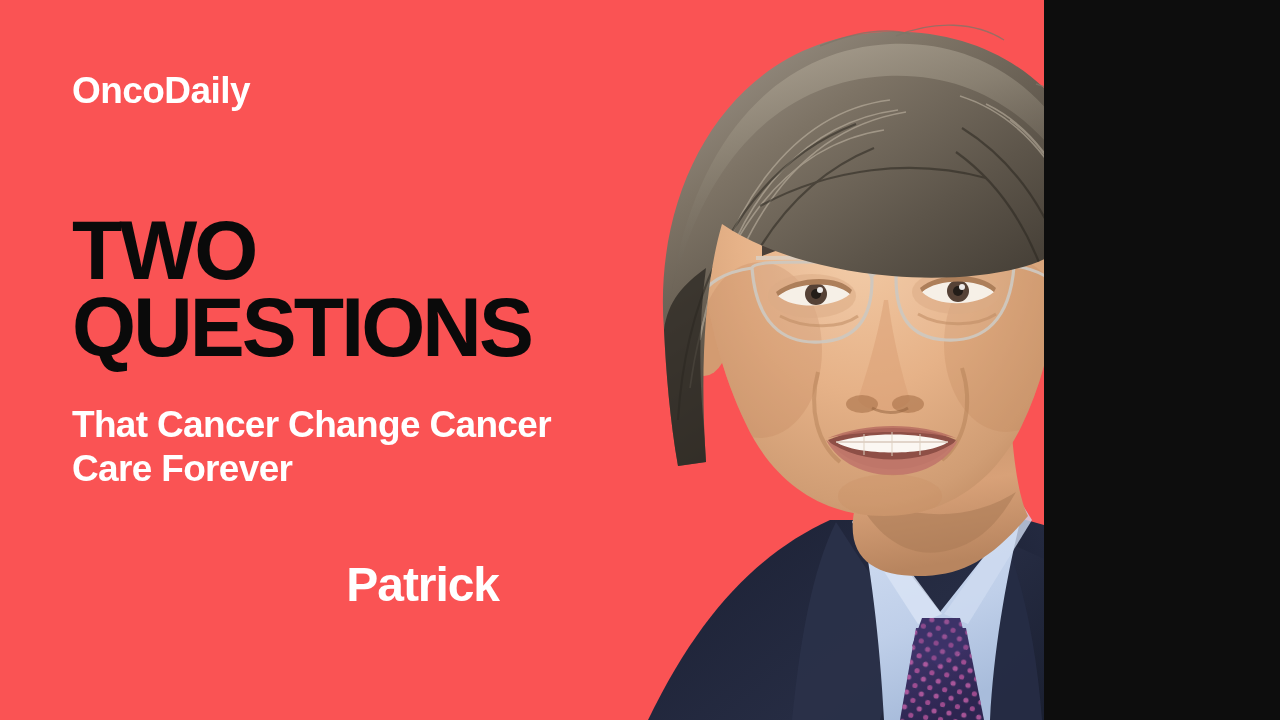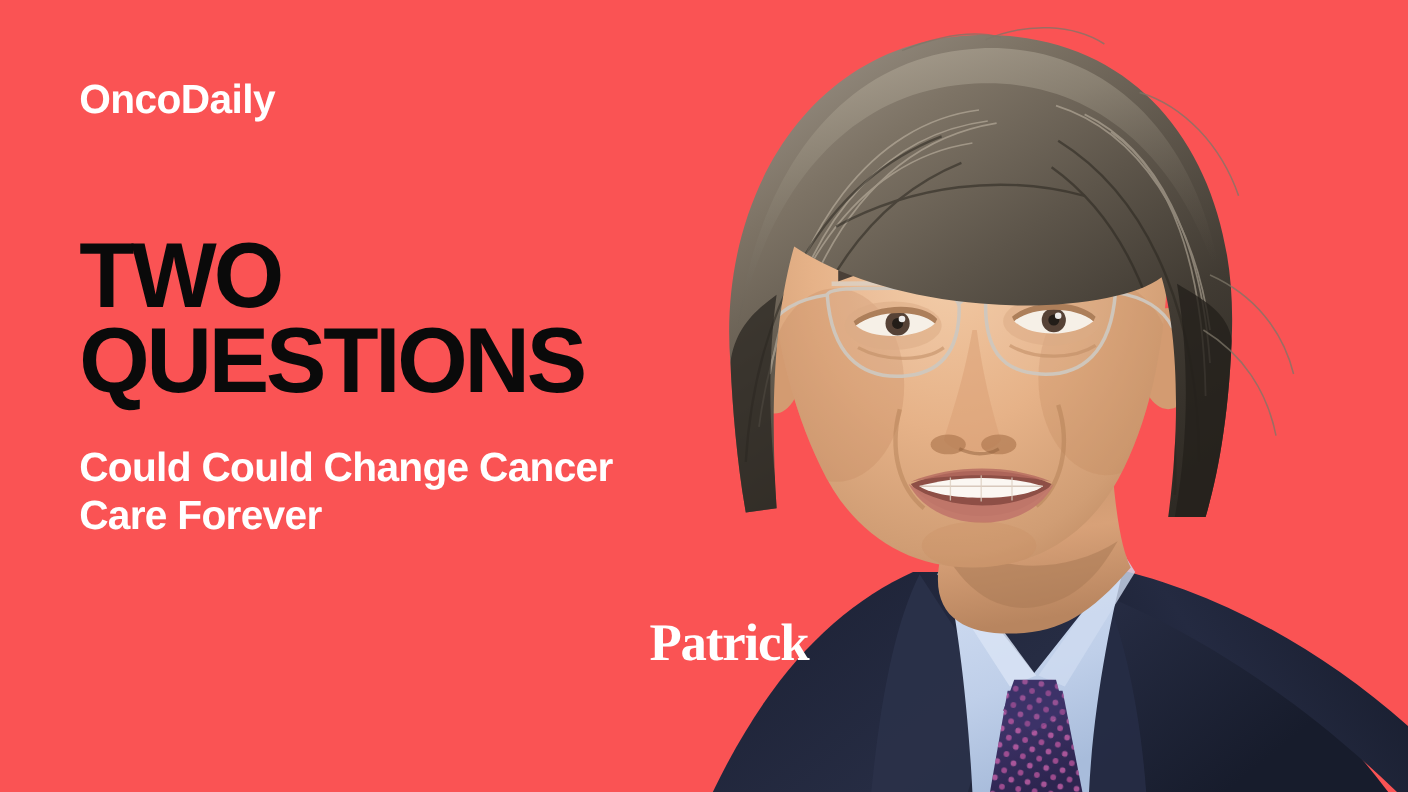--- a/index.html
+++ b/index.html
@@ -6,21 +6,21 @@
   * { margin:0; padding:0; box-sizing:border-box; }
   html, body {
     width:1280px; height:720px;
     overflow:hidden;
     background:#0d0d0d;
     font-family:"Liberation Sans", sans-serif;
   }
 
   #thumb {
     position:relative;
-    width:1280px; height:720px;
+    width:1044px; height:720px;
     background:#fa5354;
     overflow:hidden;
   }
 
   
   #logo {
     position:absolute;
     left:72px; top:72px;
     font-size:37px;
     font-weight:bold;
@@ -67,21 +67,20 @@
     position:absolute;
     right:545px; top:560px;
     z-index:40;
     color:#ffffff;
     font-weight:bold;
     font-size:48px;
     line-height:1.06;
     letter-spacing:-0.022em;
     text-align:left;
     white-space:nowrap;
-    font-family:Liberation Serif, serif;
   }
   #guest-name .name-line { display:block; }
 
   
   #portrait {
     position:absolute;
     left:0; top:0;
     width:1280px; height:720px;
     z-index:20;
     pointer-events:none;
@@ -292,21 +291,21 @@
   </svg>
 
   <div id="logo">OncoDaily</div>
 
   <div id="headline">
     <span class="hl-line">TWO</span>
     <span class="hl-line">QUESTIONS</span>
   </div>
 
   <div id="subtitle">
-    <span class="sub-line">Could Could Change Cancer</span>
+    <span class="sub-line">That Cancer Change Cancer</span>
     <span class="sub-line">Care Forever</span>
   </div>
 
   <div id="guest-name">
     <span class="name-line">Patrick</span>
   </div>
 
 </div>
 
 </body></html>

